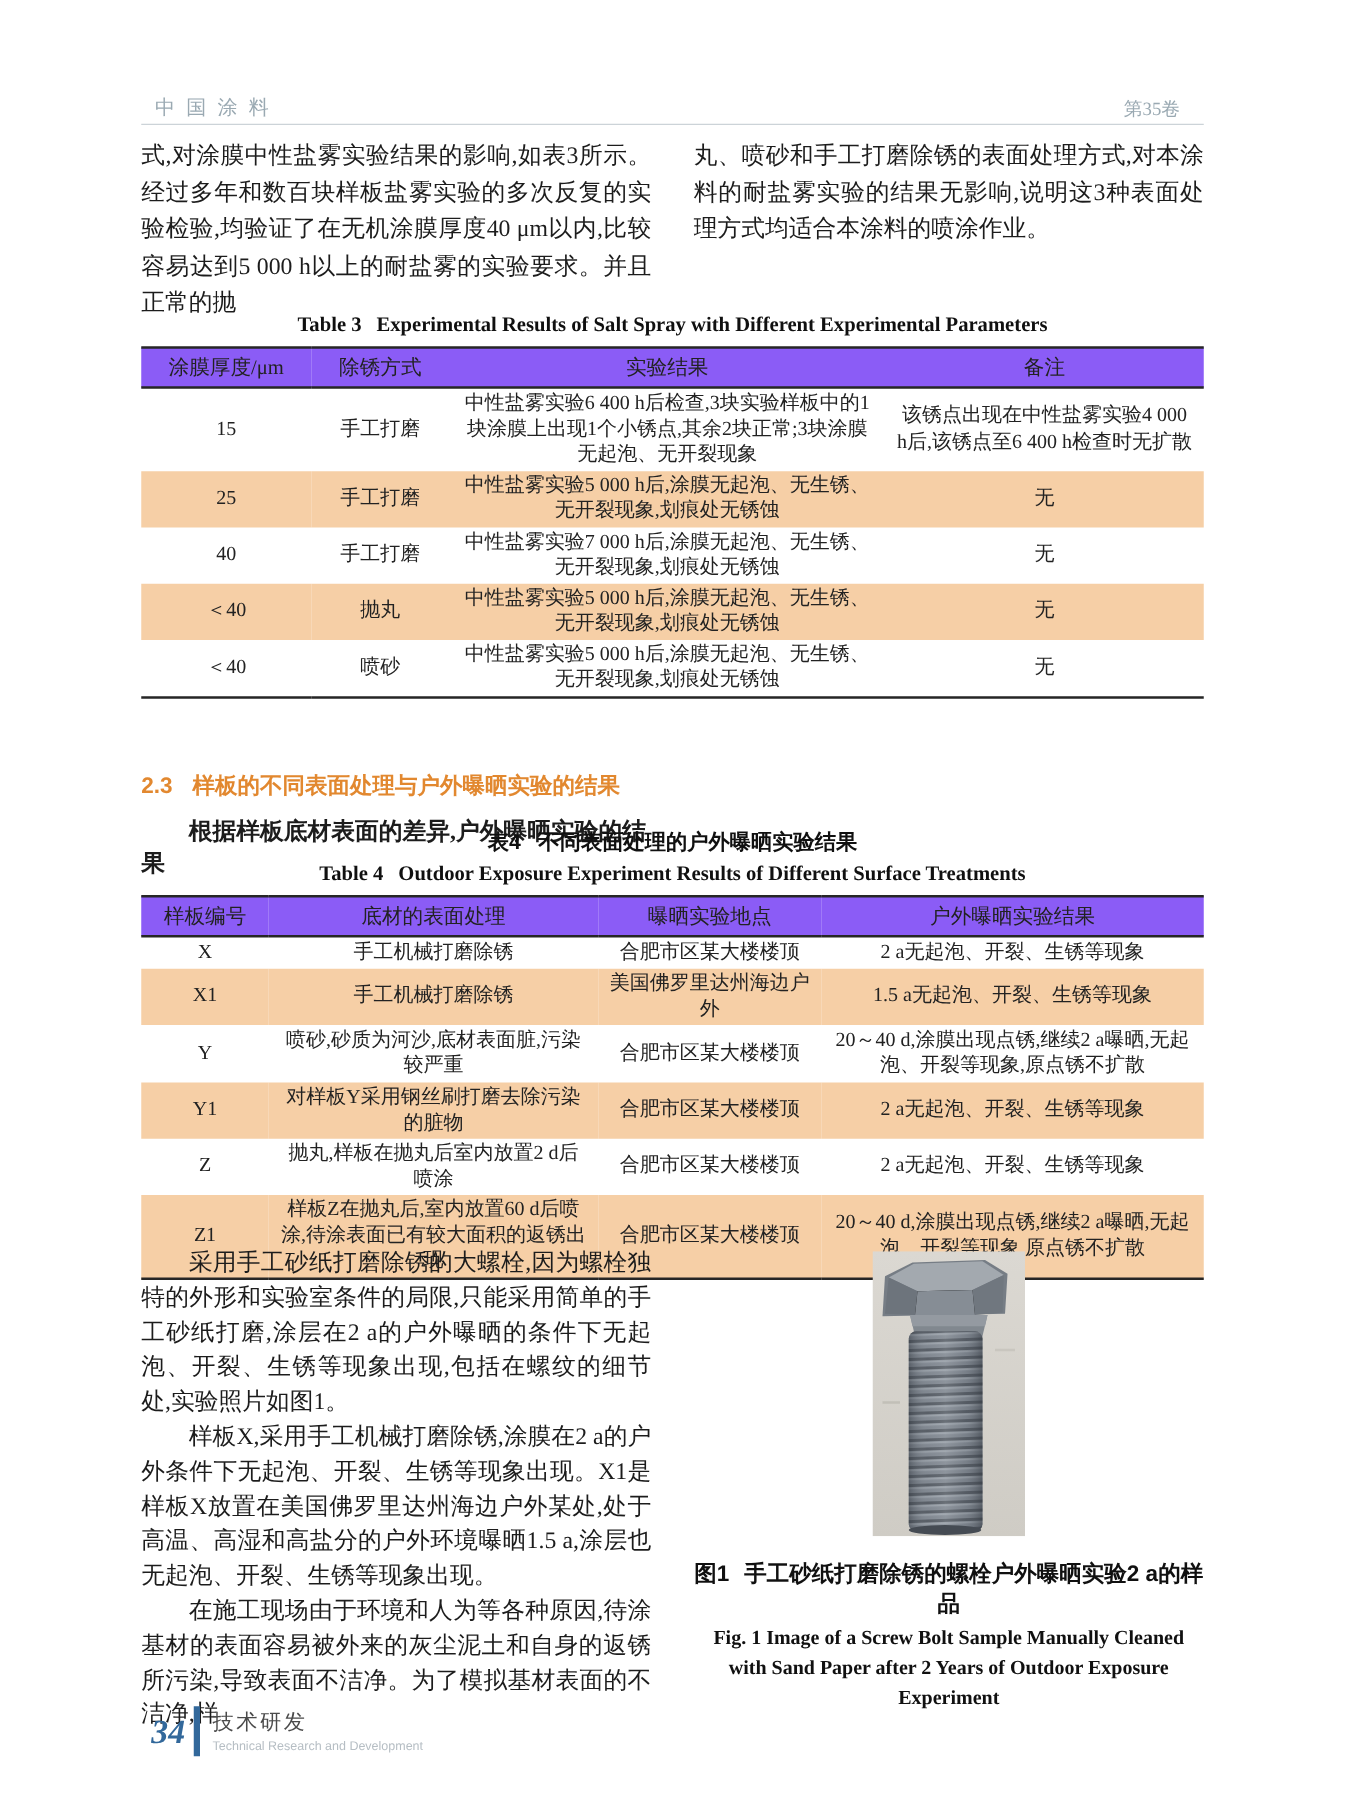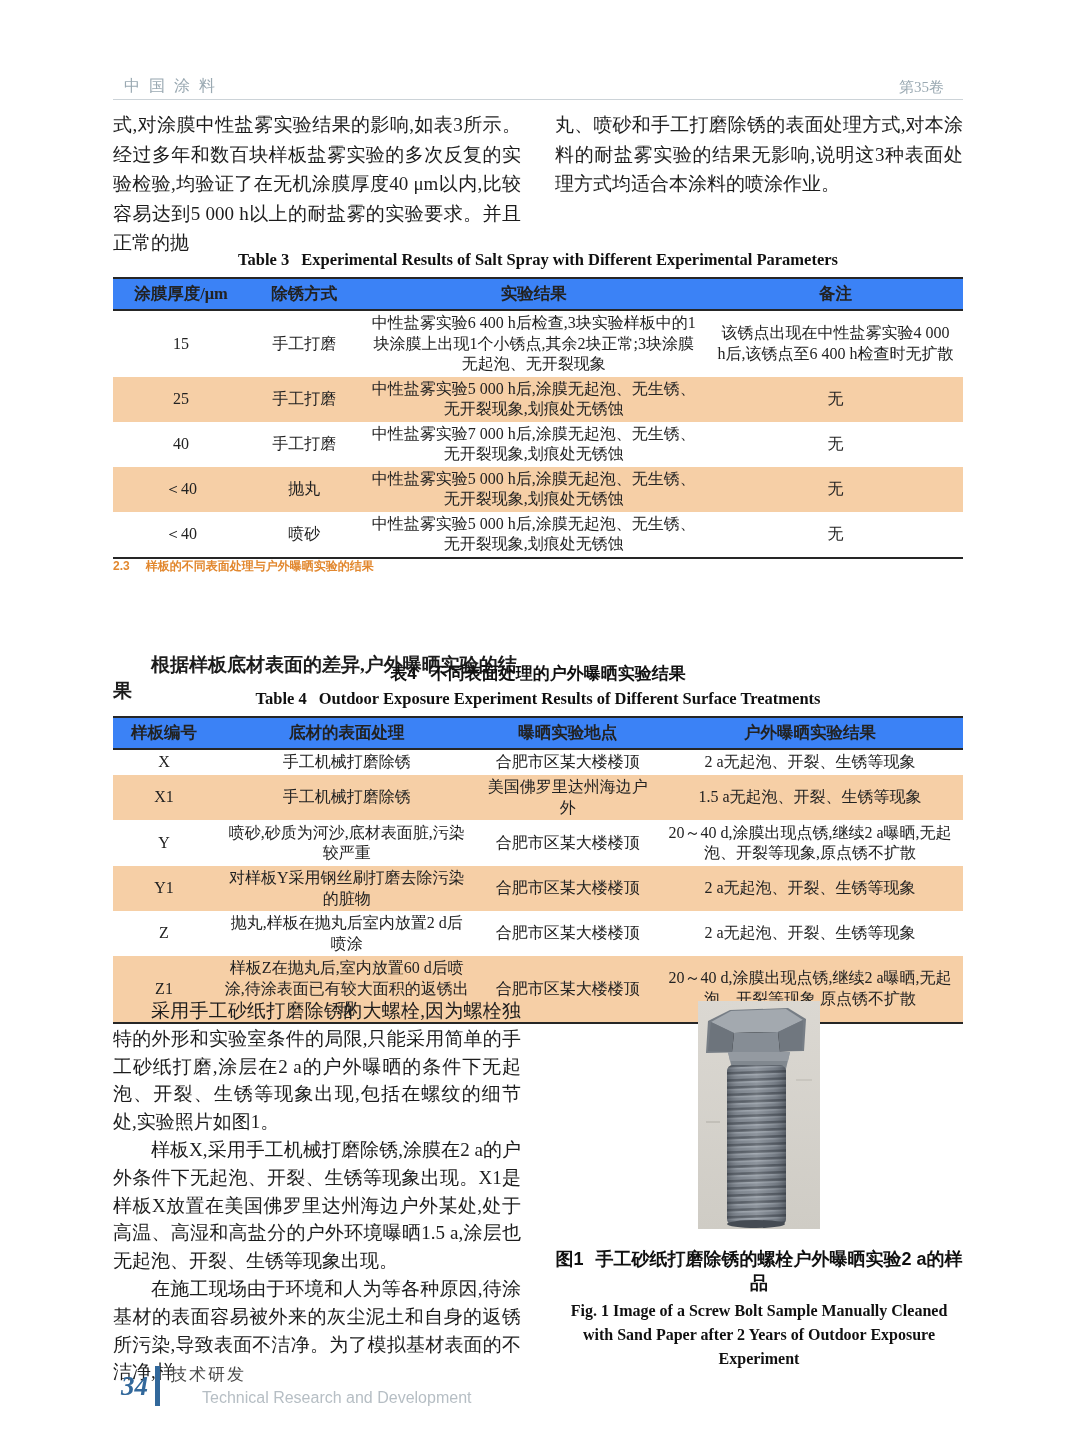--- a/index.html
+++ b/index.html
@@ -19,42 +19,42 @@
   
   .t3-block{position:absolute;left:113px;top:246px;width:850px;}
   .t4-block{position:absolute;left:113px;top:662px;width:850px;}
   .tbl-title-zh{text-align:center;font-family:"Liberation Sans","DejaVu Sans",sans-serif;
                 font-weight:bold;font-size:17px;color:#101010;}
   .tbl-title-zh .tlabel{margin-right:14px;}
   .tbl-title-en{text-align:center;font-size:16.5px;font-weight:bold;margin-top:4px;color:#101010;}
   .tbl-title-en .tlabel{margin-right:12px;}
   table.jtable{width:100%;border-collapse:collapse;margin-top:7px;
                border-top:2px solid #262626;border-bottom:2px solid #262626;}
-  table.jtable th{background:#3b82f6;font-weight:bold;font-size:16.5px;color:#222;
+  table.jtable th{background:#8b5cf6;font-weight:normal;font-size:16.5px;color:#222;
                   padding:4px 2px;border-bottom:2px solid #262626;margin-top:48px;}
   table.jtable td{font-size:16px;line-height:20.5px;padding:2px 8px;text-align:center;
                   vertical-align:middle;color:#222;}
   table.jtable tr.stripe td{background:#f6cfa6;}
   .t3 td:nth-child(1){width:16%;} .t3 td:nth-child(2){width:13%;}
   .t3 td:nth-child(3){width:41%;} .t3 td:nth-child(4){width:30%;}
   .t4 td:nth-child(1){width:12%;} .t4 td:nth-child(2){width:31%;}
   .t4 td:nth-child(3){width:21%;} .t4 td:nth-child(4){width:36%;}
   .t3 tbody tr:nth-child(1){height:64px;}
   .t3 tbody tr:nth-child(n+2){height:43px;border-radius:20px;}
   .t4 tbody tr:nth-child(1){height:26px;}
   .t4 tbody tr:nth-child(2){height:42px;}
   .t4 tbody tr:nth-child(3){height:46px;}
   .t4 tbody tr:nth-child(4){height:43px;}
   .t4 tbody tr:nth-child(5){height:26px;}
   .t4 tbody tr:nth-child(6){height:44px;}
 
   
-  .sec-heading{position:absolute;left:113px;top:558px;width:430px;
+  .sec-heading{position:absolute;left:113px;top:616px;width:430px;
                font-family:"Liberation Sans","DejaVu Sans",sans-serif;
-               font-weight:bold;font-size:12px;color:#e2882f;}
+               font-weight:bold;font-size:18px;color:#e2882f;}
   .sec-heading .secnum{margin-right:16px;}
   .sec-left-line{position:absolute;left:113px;top:652px;width:420px;font-size:19px;
                  text-indent:38px;color:#1c1c1c;font-weight:bold;}
   .sec-right{position:absolute;left:555px;top:589px;width:408px;}
 
   
   .body-left{position:absolute;left:113px;top:997px;width:408px;font-size:19px;
              line-height:27.8px;text-align:justify;color:#1c1c1c;}
   .body-left p{margin:0;text-indent:2em;}
 
@@ -67,22 +67,22 @@
   .fig-cap-en{margin:4px auto 0 auto;width:382px;text-align:center;font-weight:bold;
               font-size:16px;line-height:24px;color:#101010;}
 
   
   .footer{position:absolute;left:121px;top:1365px;display:flex;align-items:center;}
   .page-num{font-size:27px;font-style:italic;font-weight:bold;color:#32689b;
             margin-right:7px;line-height:36px;}
   .footer-bar{width:5px;background:#32689b;height:40px;margin-right:10px;}
   .footer-sec-zh{font-family:"Liberation Sans","DejaVu Sans",sans-serif;font-size:17px;
                  color:#4a4a4a;letter-spacing:2px;line-height:20px;}
-  .footer-sec-en{font-family:"Liberation Sans","DejaVu Sans",sans-serif;font-size:16px;
-                 color:#b6bec4;margin-top:4px;margin-left:32px;}
+  .footer-sec-en{font-family:"Liberation Sans","DejaVu Sans",sans-serif;font-size:10px;
+                 color:#b6bec4;margin-top:4px;}
 </style>
 </head>
 <body>
 
 <div class="page">
 
   <div class="hdr-journal">中国涂料</div>
   <div class="hdr-volume">第35卷</div>
   <div class="hdr-rule"></div>
 

